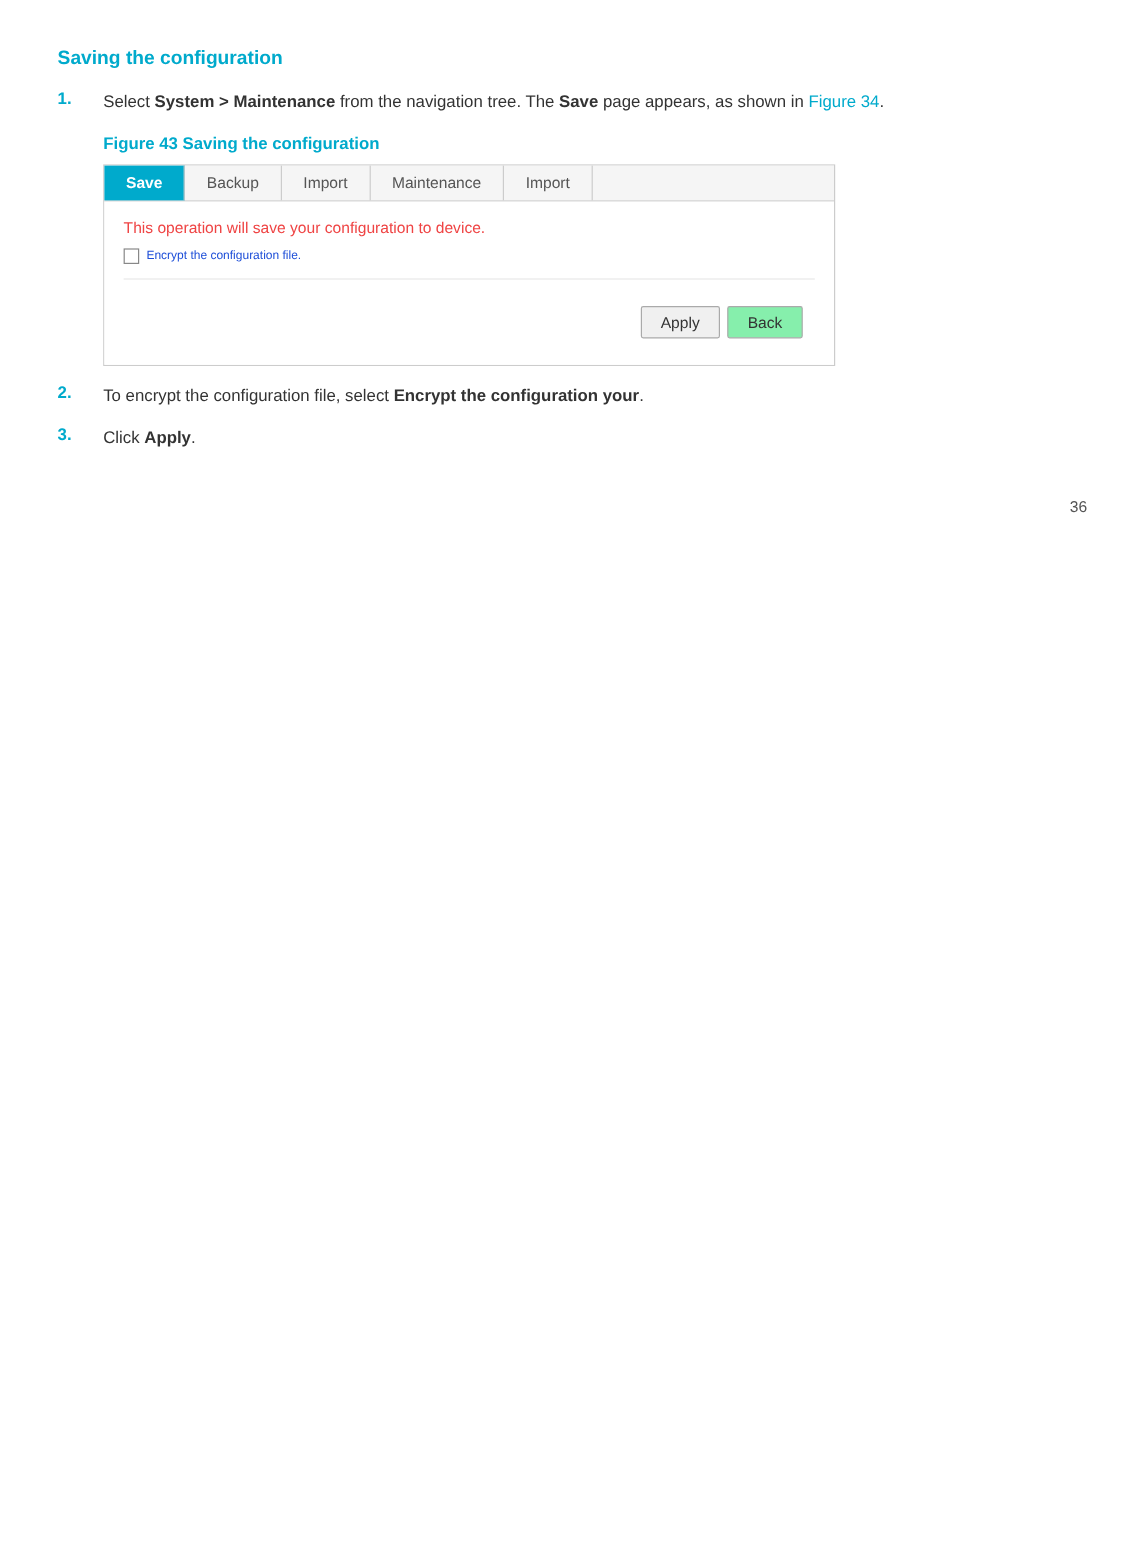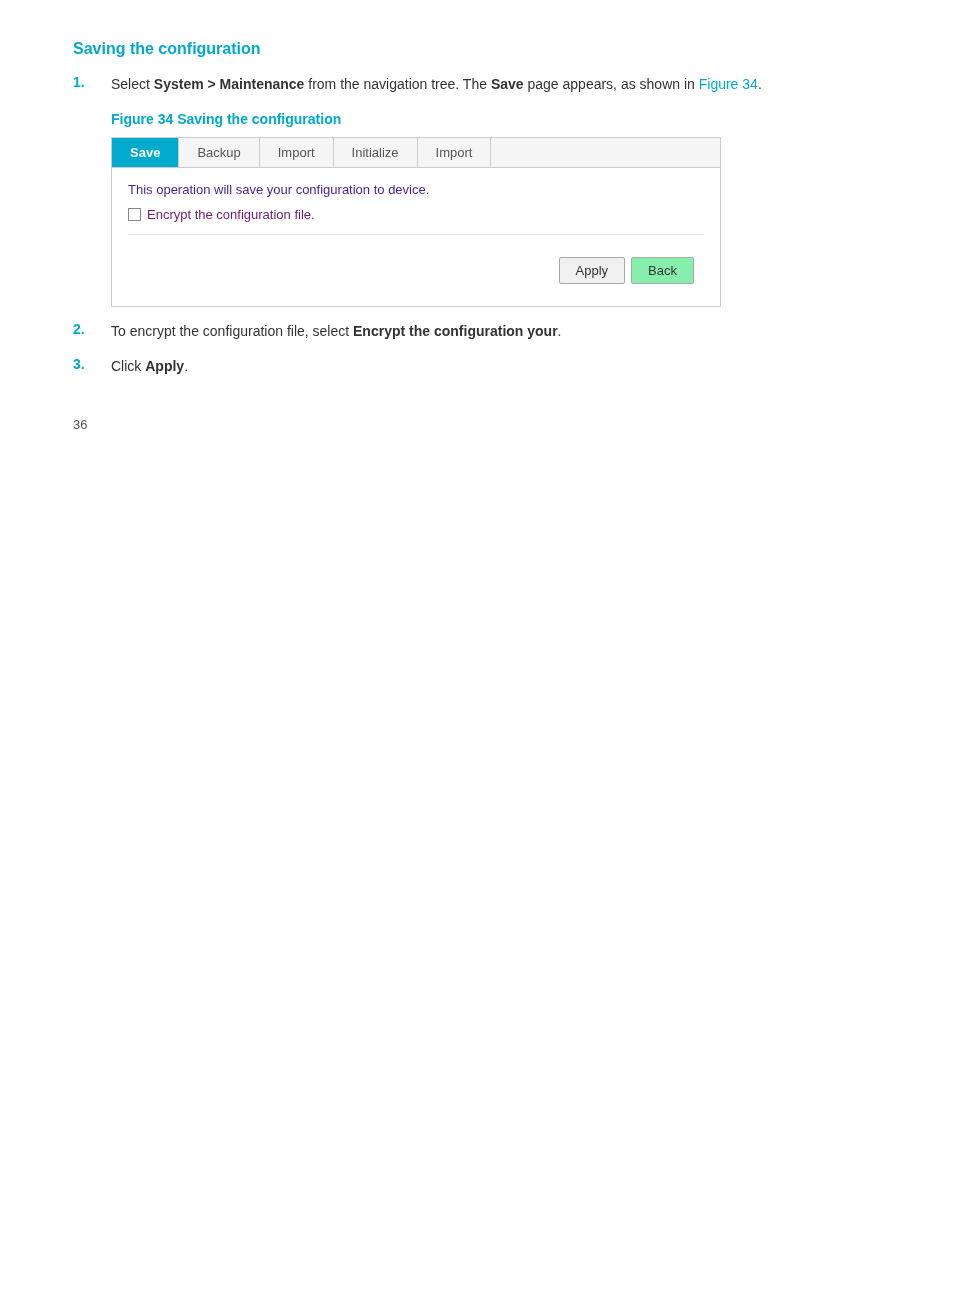--- a/index.html
+++ b/index.html
@@ -7,21 +7,21 @@
     body {
       background: #ffffff;
       font-family: Arial, sans-serif;
       font-size: 14px;
       color: #333;
       width: 954px;
       min-height: 1296px;
     }
 
     .page-container {
-      padding: 40px 73px;
+      padding: 40px 48px;
       max-width: 954px;
     }
 
     .section-title {
       color: #00aacc;
       font-size: 16px;
       font-weight: bold;
       margin-bottom: 16px;
     }
 
@@ -98,21 +98,21 @@
       font-weight: bold;
     }
 
     .figure-body {
       padding: 14px 16px;
       background: #ffffff;
     }
 
     .figure-desc {
       font-size: 13px;
-      color: #4c1d95;
+      color: #ef4444;
       margin-bottom: 10px;
     }
 
     .figure-question {
       font-size: 13px;
       color: #333;
       margin-bottom: 14px;
     }
 
     .encrypt-row {
@@ -126,22 +126,22 @@
     .encrypt-checkbox {
       width: 13px;
       height: 13px;
       border: 1px solid #888;
       background: #fff;
       margin-right: 6px;
       display: inline-block;
     }
 
     .encrypt-label {
-      font-size: 13px;
-      color: #701a75;
+      font-size: 10px;
+      color: #1d4ed8;
     }
 
     .button-row {
       display: flex;
       justify-content: flex-end;
       gap: 6px;
       padding: 8px 10px 8px 0;
     }
 
     .btn {
@@ -158,21 +158,21 @@
       background: #f0f0f0;
       border: 1px solid #aaa;
     }
 
     .btn-back {
       background: #86efac;
       border: 1px solid #aaa;
     }
 
     .page-number {
-      text-align: left;
+      text-align: right;
       margin-top: 40px;
       font-size: 13px;
       color: #555;
     }
   </style>
 </head>
 <body>
 
 <div class="page-container">
 
@@ -180,28 +180,28 @@
 
   <ol class="step-list">
 
     <li class="step-item">
       <span class="step-number">1.</span>
       <span class="step-text">
         Select <strong>System &gt; Maintenance</strong> from the navigation tree. The <strong>Save</strong> page appears, as shown in <a href="#">Figure 34</a>.
       </span>
     </li>
 
-    <div class="figure-caption">Figure 34 Saving the configuration</div>
+    <div class="figure-caption">Figure 43 Saving the configuration</div>
 
     <div class="figure-container">
       <div class="tab-bar">
         <div class="tab active">Save</div>
         <div class="tab">Backup</div>
         <div class="tab">Import</div>
-        <div class="tab">Initialize</div>
+        <div class="tab">Maintenance</div>
         <div class="tab">Import</div>
       </div>
       <div class="figure-body">
         <p class="figure-desc">This operation will save your configuration to device.</p>
         <div class="encrypt-row">
           <span class="encrypt-checkbox"></span>
           <span class="encrypt-label">Encrypt the configuration file.</span>
         </div>
         <div class="button-row">
           <button class="btn btn-apply">Apply</button>

